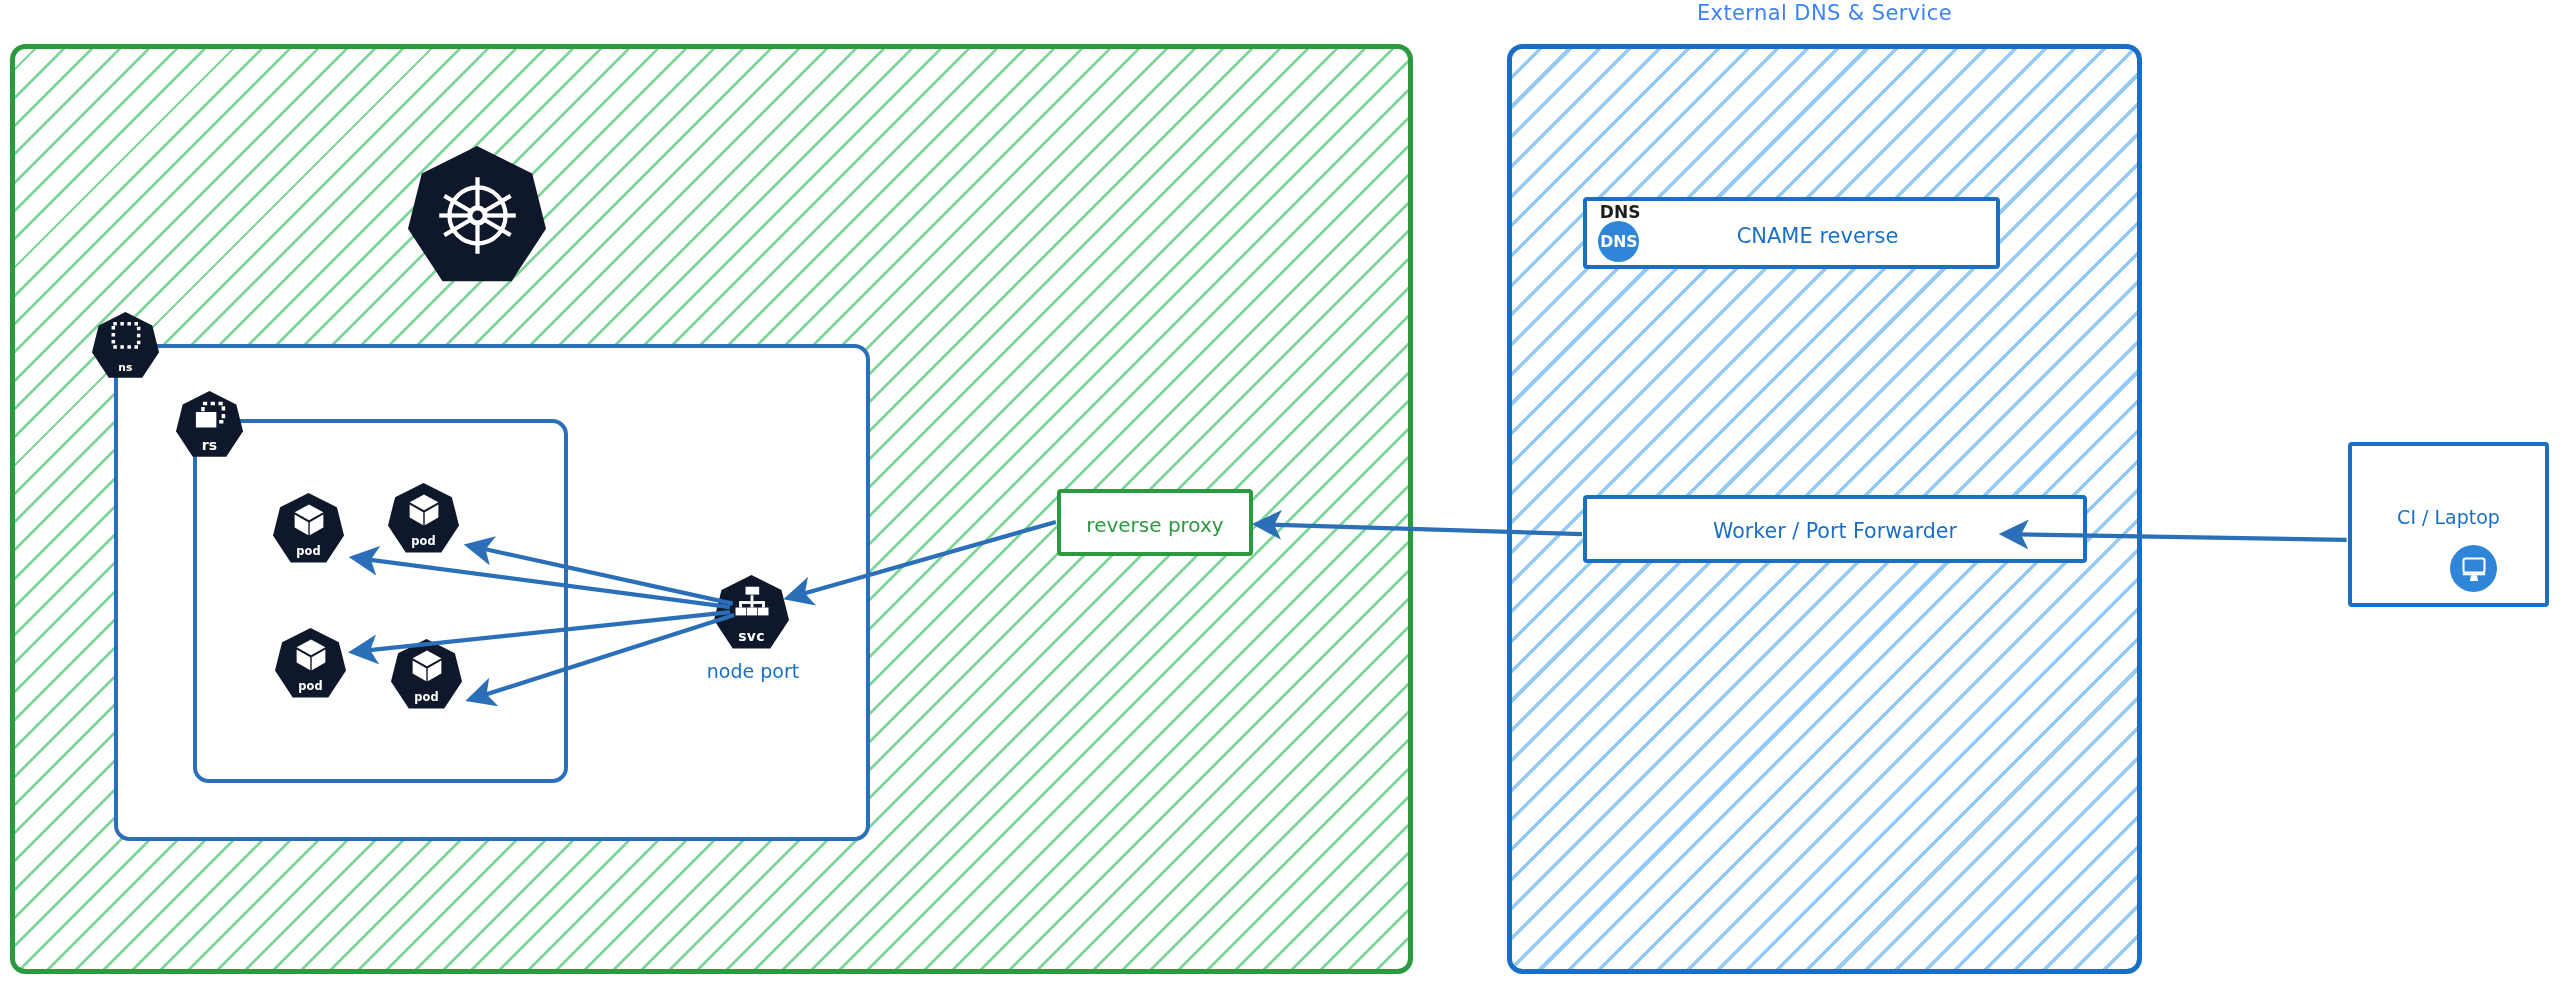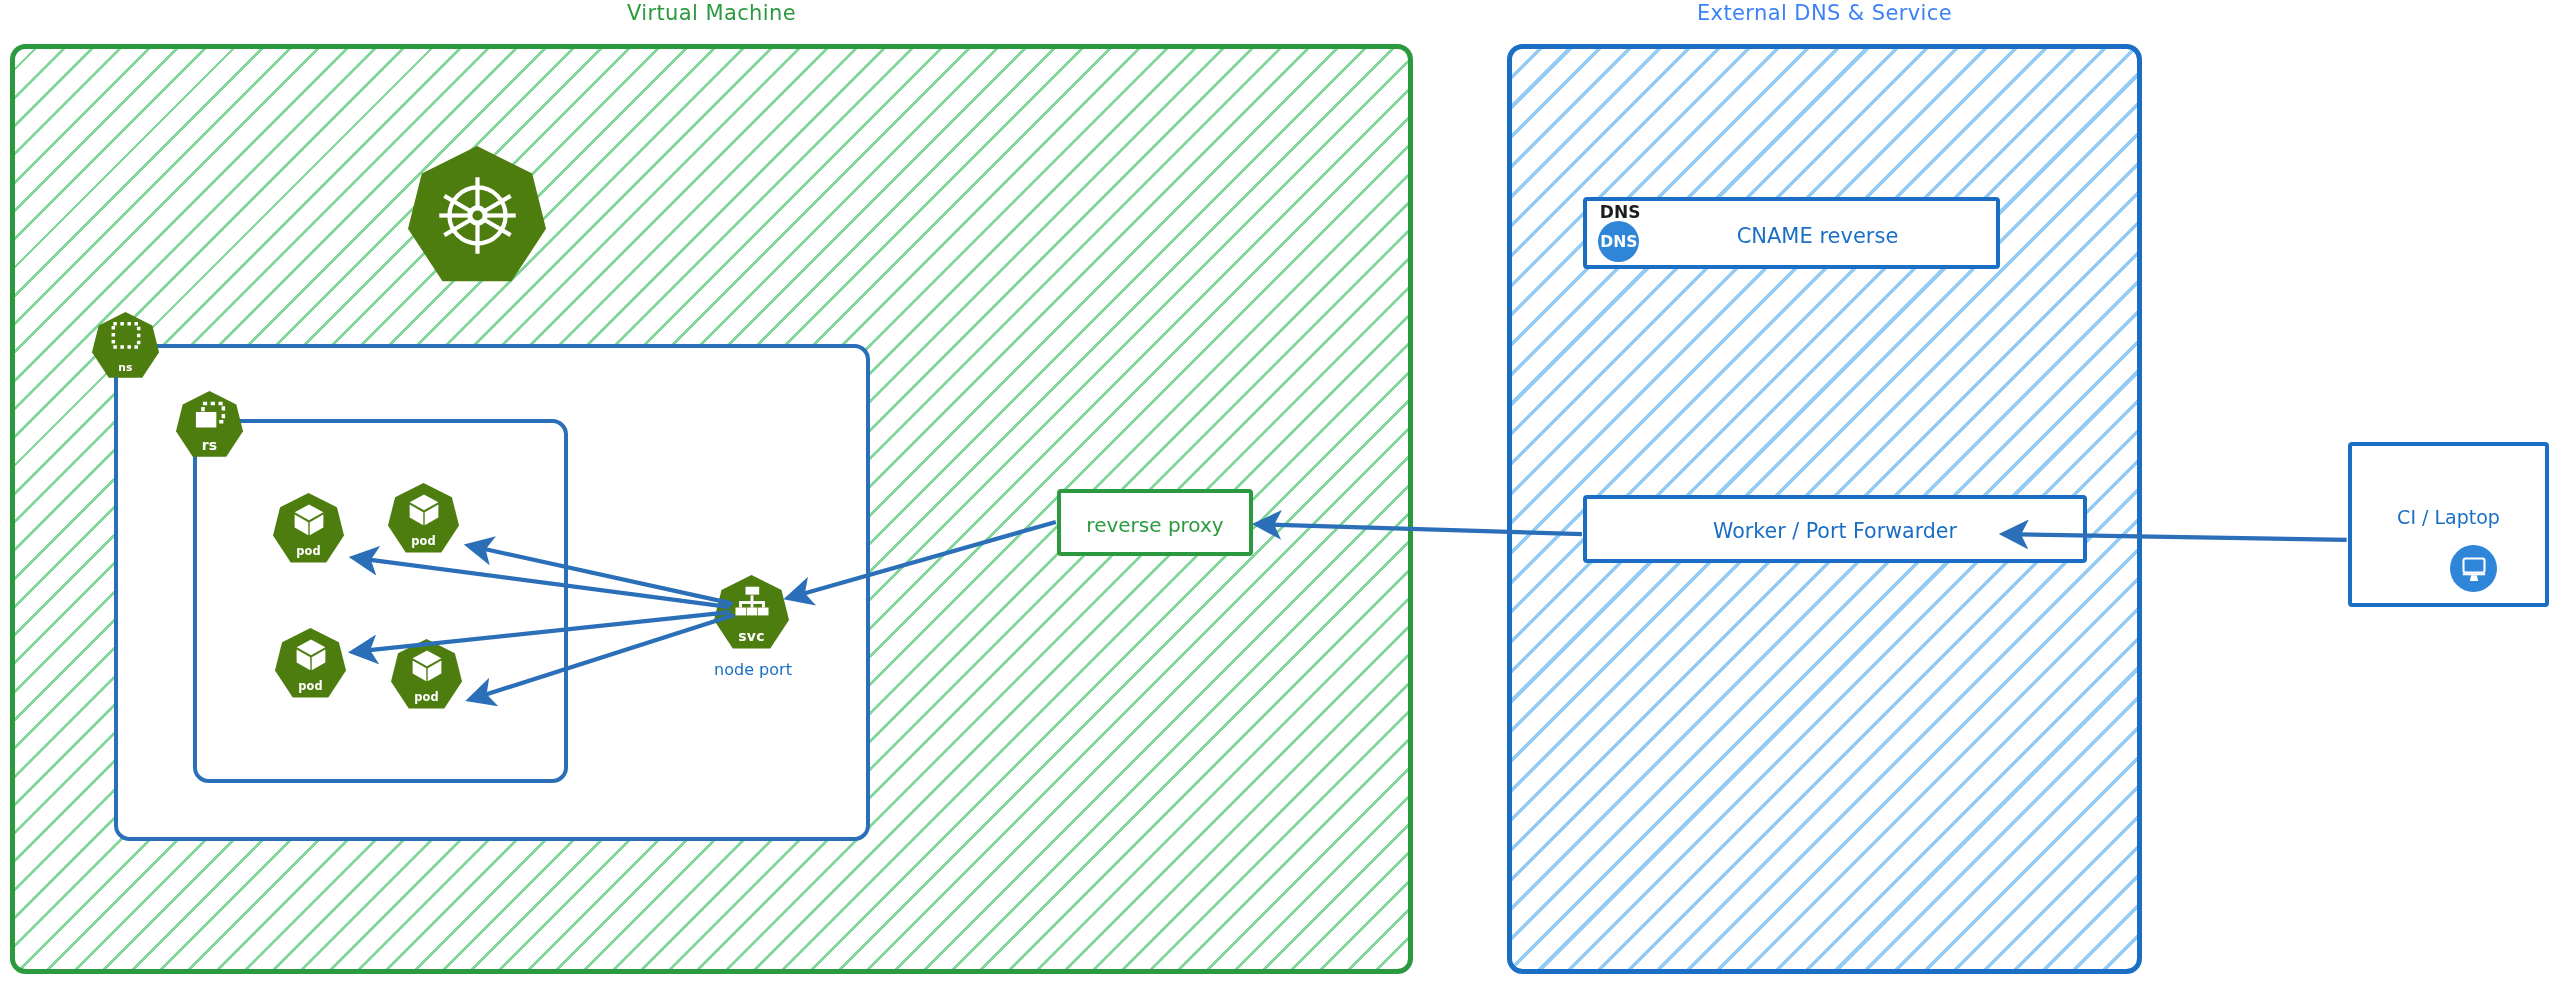--- a/index.html
+++ b/index.html
@@ -77,21 +77,21 @@
     background: #ffffff;
   }
 
   
   .k8s-node {
     position: absolute;
     display: flex;
     flex-direction: column;
     align-items: center;
     justify-content: center;
-    background: #4d7c0f;
+    background: #0f172a;
     -webkit-clip-path: polygon(50% 0%, 90% 20%, 100% 60%, 75% 98%, 25% 98%, 0% 60%, 10% 20%);
     clip-path: polygon(50% 0%, 90% 20%, 100% 60%, 75% 98%, 25% 98%, 0% 60%, 10% 20%);
     filter: drop-shadow(2.1px 2.1px 1.4px rgba(120,120,120,0.55));
   }
   .k8s-node .k8s-label {
     position: absolute;
     bottom: 8%;
     left: 0; width: 100%;
     text-align: center;
     color: #ffffff;
@@ -142,21 +142,20 @@
     width: 2576px; height: 983px;
     pointer-events: none;
     overflow: visible;
   }
 </style>
 </head>
 <body>
 
 <div id="canvas">
 
-  <div class="zone-title green" style="top:1.4px; left:10px; width:1403px;">Virtual Machine</div>
   <div class="zone zone-vm"></div>
 
   <div class="k8s-node" style="left:408px; top:146px; width:138px; height:138px;">
     <svg width="85" height="85" viewBox="0 0 100 100" style="position:absolute;top:27px;left:27px;">
       <g stroke="#ffffff" stroke-width="5" fill="none">
         <circle cx="50" cy="50" r="33"></circle>
         <circle cx="50" cy="50" r="9" stroke-width="6"></circle>
         <line x1="50" y1="5" x2="50" y2="41"></line>
         <line x1="50" y1="59" x2="50" y2="95"></line>
         <line x1="11" y1="27" x2="42" y2="45"></line>
@@ -232,21 +231,21 @@
       <rect x="7" y="24" width="4" height="6" fill="#ffffff"></rect>
       <rect x="23" y="24" width="4" height="6" fill="#ffffff"></rect>
       <rect x="39" y="24" width="4" height="6" fill="#ffffff"></rect>
       <rect x="2" y="30" width="15" height="11" fill="#ffffff"></rect>
       <rect x="18" y="30" width="14" height="11" fill="#ffffff"></rect>
       <rect x="33" y="30" width="15" height="11" fill="#ffffff"></rect>
     </svg>
     <span class="k8s-label" style="font-size:14px;">svc</span>
   </div>
 
-  <div class="box-label handw" style="left:664px; top:660px; width:178px; font-size:16px; color:#1a6fc4;">
+  <div class="box-label handw" style="left:664px; top:660px; width:178px; font-size:19px; color:#1a6fc4;">
     <span>node port</span>
   </div>
 
   <div class="box box-green" style="left:1057px; top:489px; width:196px; height:67px;">
     <div class="box-label handw" style="top:20px; font-size:20px; color:#2b9a3e;">reverse proxy</div>
   </div>
 
   <div class="zone-title blue" style="top:1.4px; left:1507px; width:635px;">External DNS &amp; Service</div>
   <div class="zone zone-ext"></div>
 

